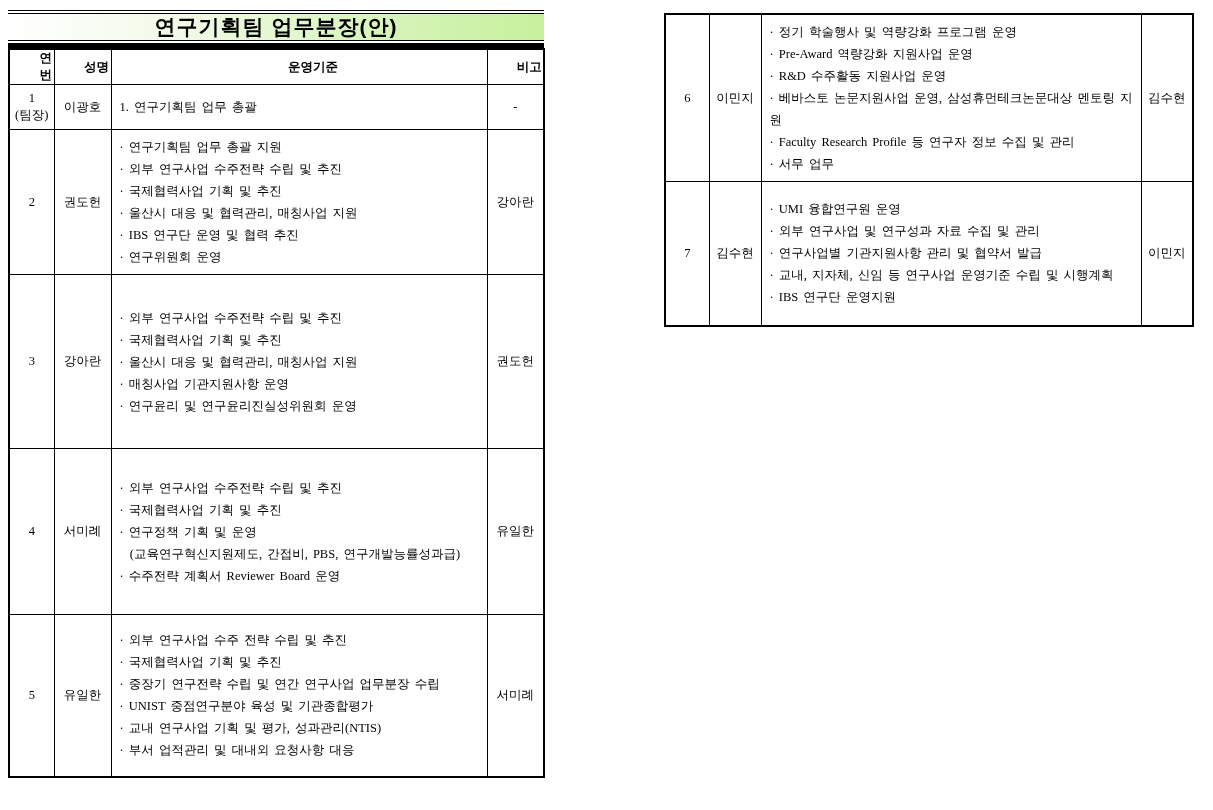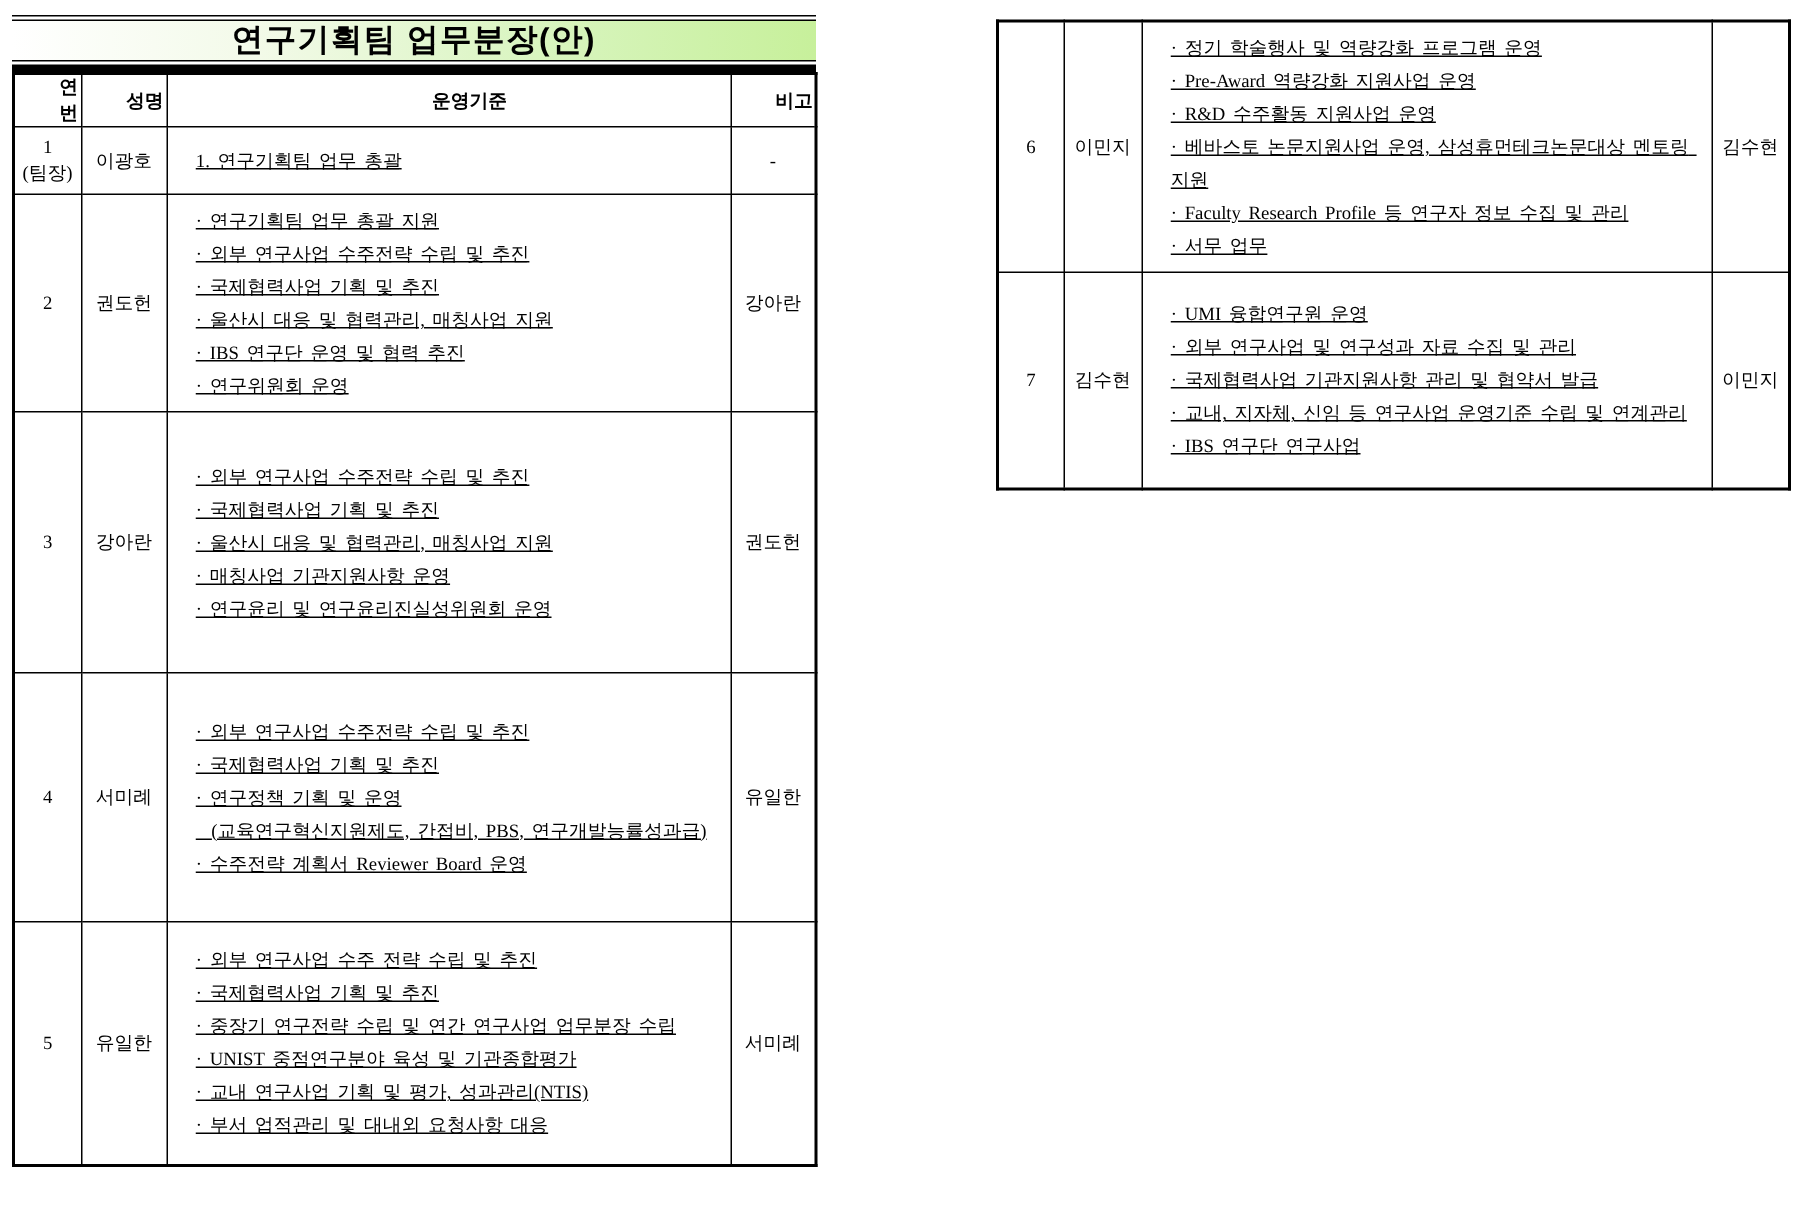--- a/index.html
+++ b/index.html
@@ -37,21 +37,21 @@
     border:2px solid #000;
   }
   .doc-table th, .doc-table td {
     border:1px solid #000; vertical-align:middle; padding:0;
     font-size:12.5px;
   }
   .doc-table th {
     font-weight:bold; height:20px; text-align:center;padding-left:28px;
   }
   td.c-no, td.c-name, td.c-note { text-align:center; line-height:17px; }
-  td.c-duties { padding:6px 6px 6px 19px; text-align:left;text-decoration:underline; }
+  td.c-duties { padding:6px 6px 6px 8px; text-align:left; }
   .duty-line { line-height:22px; white-space:pre-wrap; word-spacing:2px; }
 
   
   .lt-c1{width:45px;} .lt-c2{width:57px;} .lt-c3{width:376px;} .lt-c4{width:57px;}
   .rt-c1{width:44px;} .rt-c2{width:52px;} .rt-c3{width:380px;} .rt-c4{width:52px;}
 </style>
 </head>
 <body>
 
 <div>
@@ -160,23 +160,23 @@
               <div class="duty-line">· 서무 업무</div>
             </td>
     <td class="c-note">김수현</td>
   </tr>
           <tr style="height: 144px;">
     <td class="c-no">7</td>
     <td class="c-name">김수현</td>
     <td class="c-duties">
               <div class="duty-line">· UMI 융합연구원 운영</div>
               <div class="duty-line">· 외부 연구사업 및 연구성과 자료 수집 및 관리</div>
-              <div class="duty-line">· 국제협력사업 기관지원사항 관리 및 협약서 발급</div>
-              <div class="duty-line">· 교내, 지자체, 신임 등 연구사업 운영기준 수립 및 연계관리</div>
-              <div class="duty-line">· IBS 연구단 연구사업</div>
+              <div class="duty-line">· 연구사업별 기관지원사항 관리 및 협약서 발급</div>
+              <div class="duty-line">· 교내, 지자체, 신임 등 연구사업 운영기준 수립 및 시행계획</div>
+              <div class="duty-line">· IBS 연구단 운영지원</div>
             </td>
     <td class="c-note">이민지</td>
   </tr>
         </tbody>
     </table>
   </div>
 
 </div>
 
 </body></html>

